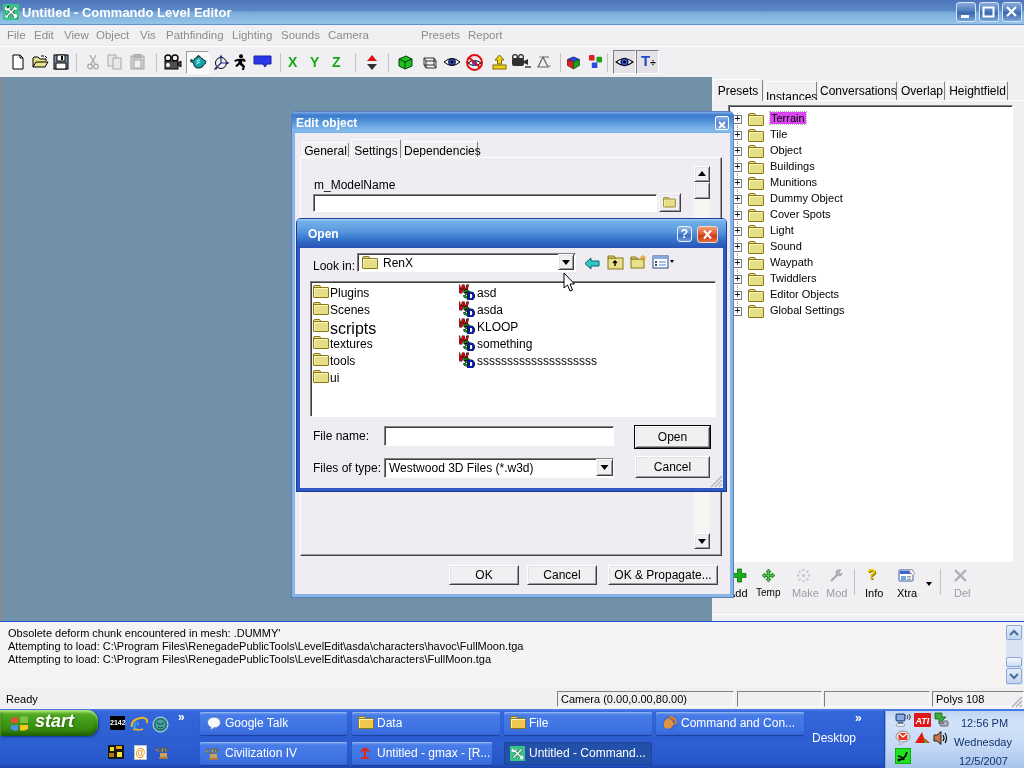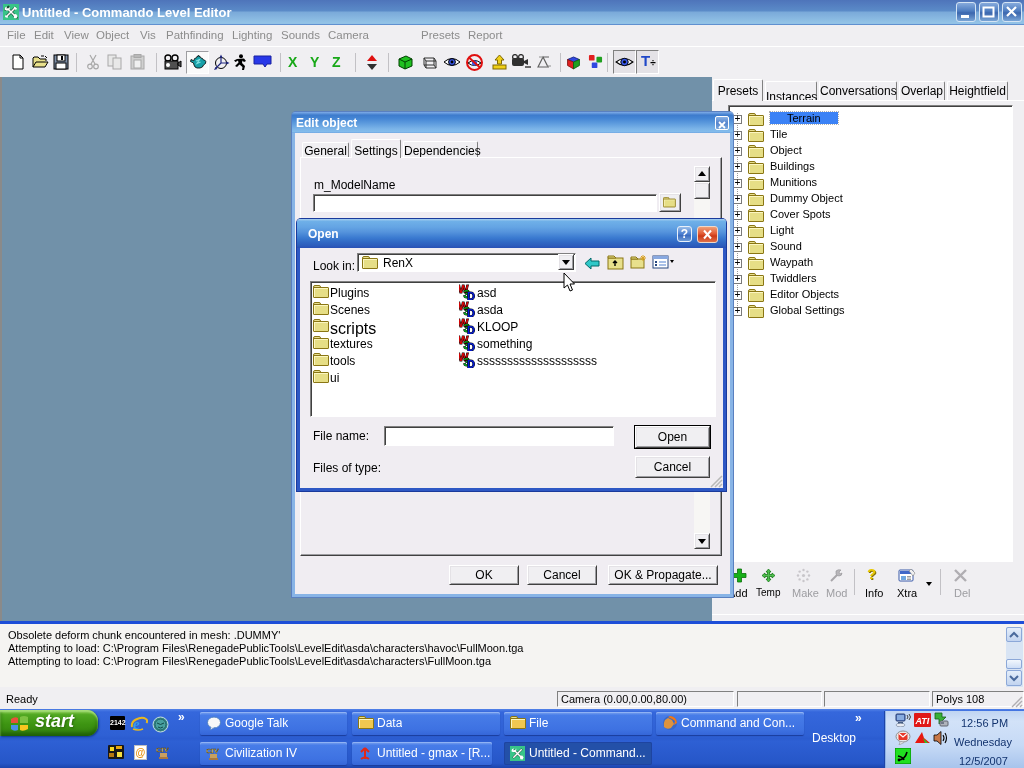--- a/index.html
+++ b/index.html
@@ -237,21 +237,21 @@
     <div class="tab" style="left:235px; top:4px; width:61px; height:19px; padding-top:2px;">Heightfield</div>
     <div class="a" style="left:0; top:23px; width:312px; height:514px; background:#F0EFF2; border-top:1px solid #fff;"></div>
     <div class="a sunk" id="treebox" style="left:16px; top:28px; width:285px; height:457px;"></div>
     <div id="tree">
       <div class="a" style="left:25px; top:36px; width:1px; height:200px; background-image:repeating-linear-gradient(to bottom,#9A9A9A 0 1px,transparent 1px 2px);"></div>
       <div class="exp" style="left:21px; top:38px;">+</div>
         <div class="folder" style="left:36px; top:36px;">
           <i></i>
           <b></b>
         </div>
-        <div class="trow" style="left:58px; top:35px;"><span style="background:#3b82f6; outline:1px dotted #B0B0B0; padding:0 17px;">Terrain</span></div>
+        <div class="trow" style="left:58px; top:35px;"><span style="background:#d946ef; outline:1px dotted #B0B0B0; padding:0 1px;">Terrain</span></div>
       <div class="exp" style="left:21px; top:54px;">+</div>
         <div class="folder" style="left:36px; top:52px;">
           <i></i>
           <b></b>
         </div>
         <div class="trow" style="left:58px; top:51px;">Tile</div>
       <div class="exp" style="left:21px; top:70px;">+</div>
         <div class="folder" style="left:36px; top:68px;">
           <i></i>
           <b></b>
@@ -529,28 +529,34 @@
       <div class="a" style="left:180px; top:135px; font-size:12px;">ssssssssssssssssssss</div>
     </div>
 
     <div class="a" style="left:16px; top:210px; font-size:12px;">File name:</div>
     <div class="a sunk" style="left:87px; top:207px; width:230px; height:20px;"></div>
     <div class="a" style="left:337px; top:206px; width:77px; height:24px; background:#000;">
       <div class="a btn" style="left:1px; top:1px; width:75px; height:22px; padding-top:3px;">Open</div>
     </div>
 
     <div class="a" style="left:16px; top:242px; font-size:12px;">Files of type:</div>
+    <div class="a sunk" style="left:87px; top:239px; width:230px; height:20px;">
+      <div class="a" style="left:4px; top:2px; font-size:12px;">Westwood 3D Files (*.w3d)</div>
+      <div class="a btn" style="left:211px; top:0px; width:17px; height:17px;"><svg width="15" height="15" viewBox="0 0 15 15">
+            <path d="M7.5 10 L11.5 5 L3.5 5 Z" fill="#000"></path>
+          </svg></div>
+    </div>
     <div class="a btn" style="left:338px; top:237px; width:75px; height:22px; padding-top:3px;">Cancel</div>
 
     <svg class="a" style="left:413px; top:256px;" width="13" height="13" viewBox="0 0 13 13">
       <path d="M12 1 L1 12 M12 5 L5 12 M12 9 L9 12" stroke="#B8B8B8" stroke-width="1.5"></path>
     </svg>
   </div>
 
-  <div class="a" id="logarea" style="left:0; top:621px; width:1024px; height:66px; background:#F5F4F2; border-top:3px solid #1d4ed8;">
+  <div class="a" id="logarea" style="left:0; top:621px; width:1024px; height:66px; background:#F5F4F2; border-top:1px solid #1d4ed8;">
     <div class="a" style="left:8px; top:5px; font-size:11px; white-space:pre;">Obsolete deform chunk encountered in mesh: .DUMMY'</div>
     <div class="a" style="left:8px; top:18px; font-size:11px; white-space:pre;">Attempting to load: C:\Program Files\RenegadePublicTools\LevelEdit\asda\characters\havoc\FullMoon.tga</div>
     <div class="a" style="left:8px; top:31px; font-size:11px; white-space:pre;">Attempting to load: C:\Program Files\RenegadePublicTools\LevelEdit\asda\characters\FullMoon.tga</div>
     <div class="a" id="logscroll" style="left:1006px; top:3px; width:17px; height:60px; background:#D8E4F4;">
       <div class="a" style="left:0; top:0; width:16px; height:15px; border-radius:2px; border:1px solid #8CA8D8; background:linear-gradient(to bottom,#E4EEFA,#C2D4F0);"><svg width="14" height="13" viewBox="0 0 14 13">
             <path d="M3 8 L7 4 L11 8" stroke="#4A6A9C" stroke-width="2" fill="none"></path>
           </svg></div>
       <div class="a" style="left:0; top:32px; width:16px; height:10px; border-radius:2px; border:1px solid #8CA8D8; background:linear-gradient(to bottom,#F2F7FD,#CEDEF6);"></div>
       <div class="a" style="left:0; top:43px; width:16px; height:16px; border-radius:2px; border:1px solid #8CA8D8; background:linear-gradient(to bottom,#E4EEFA,#C2D4F0);"><svg width="14" height="14" viewBox="0 0 14 14">
             <path d="M3 5 L7 9 L11 5" stroke="#4A6A9C" stroke-width="2" fill="none"></path>

